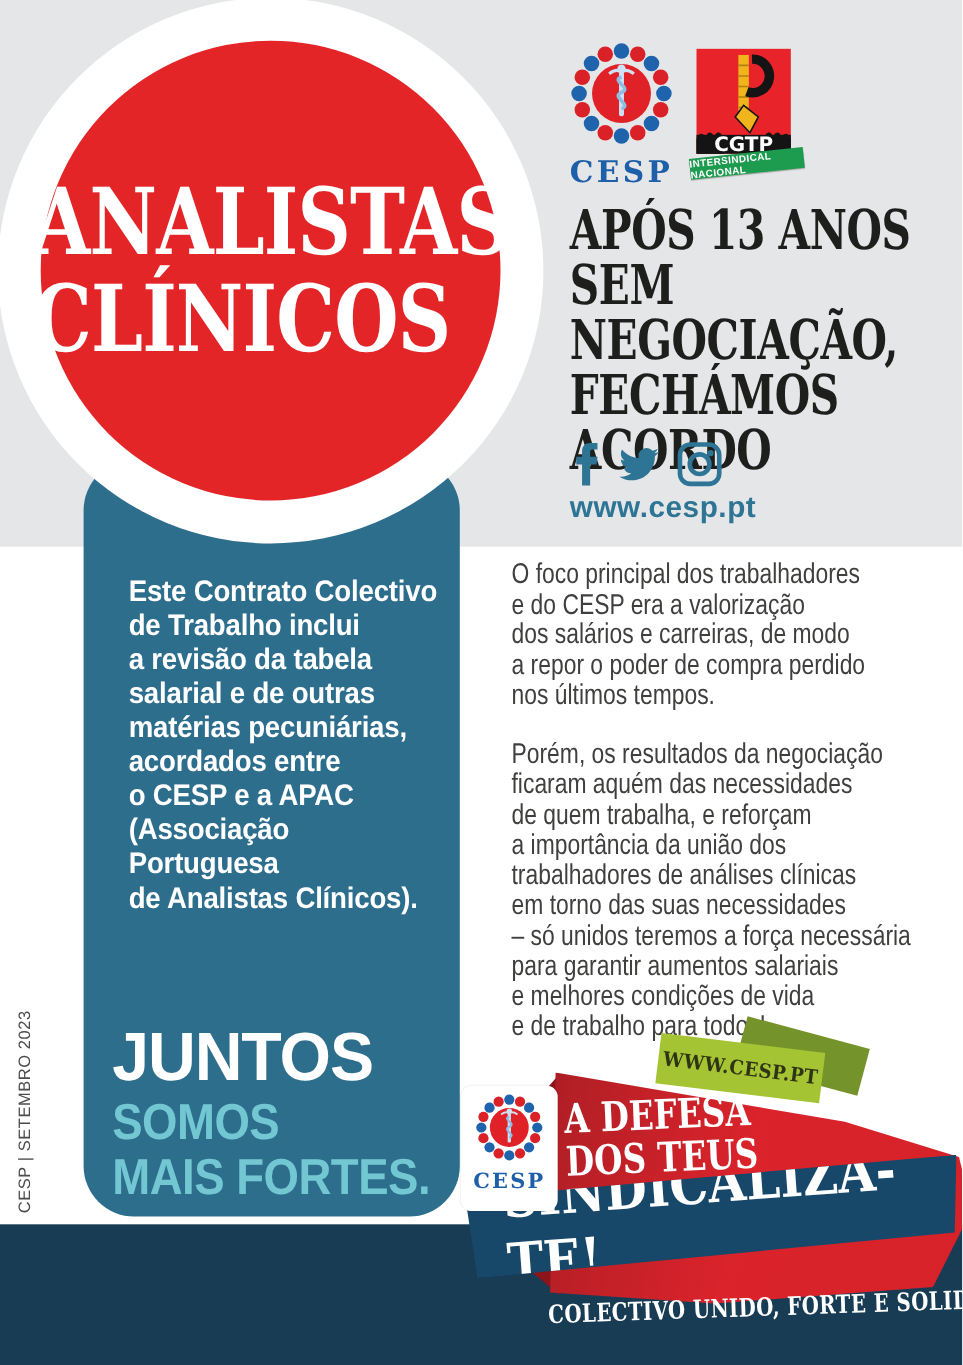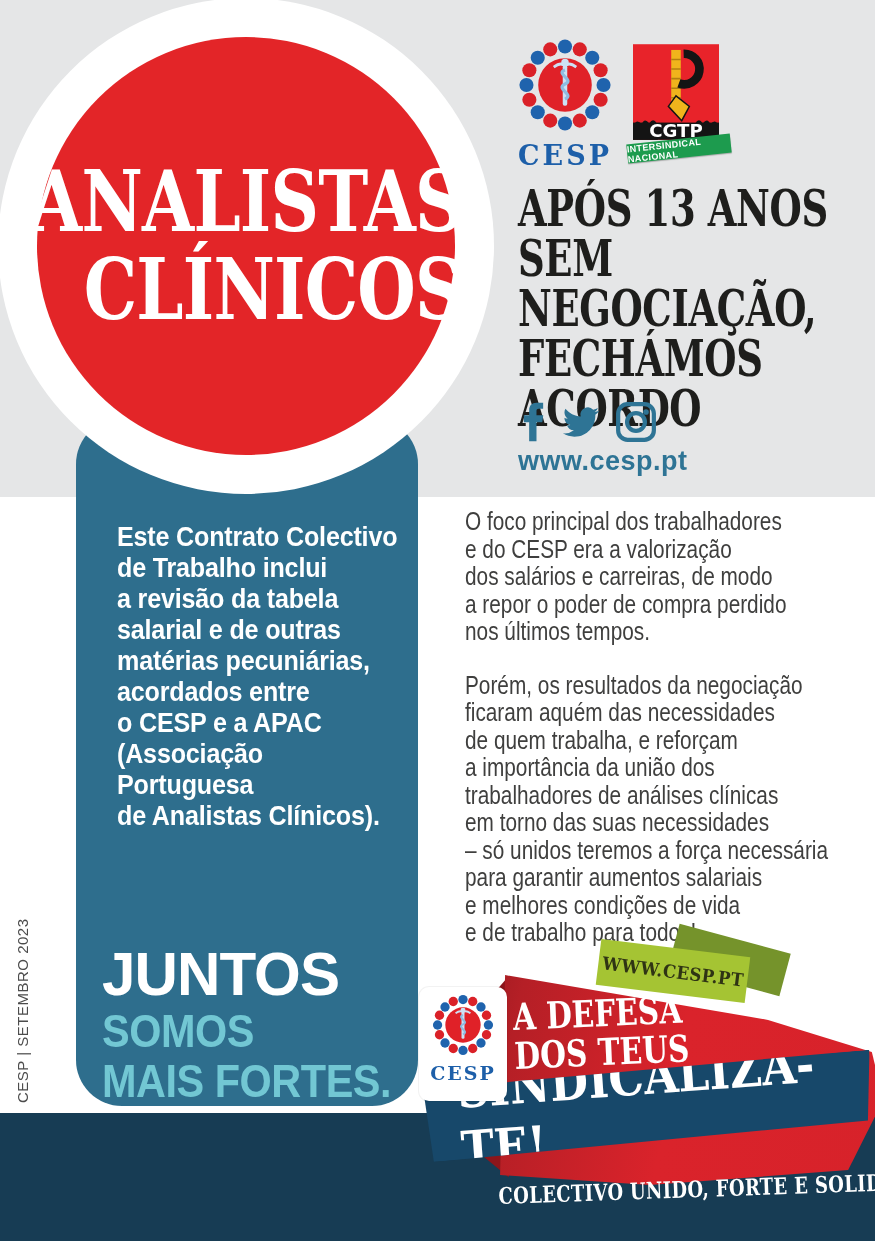--- a/index.html
+++ b/index.html
@@ -30,29 +30,29 @@
   
   .header-grey{position:absolute;left:0;top:0;width:875px;height:497px;background:var(--header-bg);z-index:1;}
 
   
   .teal-panel{position:absolute;left:76px;top:418px;width:342px;height:688px;background:var(--panel-teal);border-radius:46px;z-index:2;}
   .panel-paragraph{
     position:absolute;left:117px;top:522px;width:340px;z-index:5;
     color:#fff;font-weight:bold;font-size:27px;line-height:31px;letter-spacing:-0.2px;
     transform:scaleX(.93);transform-origin:left top;
   }
-  .slogan{position:absolute;left:102px;top:930px;z-index:5;margin-top:12px;}
+  .slogan{position:absolute;left:102px;top:930px;z-index:5;}
   .slogan-1{color:#fff;font-weight:800;font-size:62px;line-height:64px;letter-spacing:-1px;transform:scaleX(.97);transform-origin:left top;}
   .slogan-2,.slogan-3{color:var(--slogan-teal);font-weight:800;font-size:46px;line-height:50px;letter-spacing:-0.5px;transform:scaleX(.9);transform-origin:left top;}
 
   
   .badge-ring{position:absolute;left:-2px;top:-2px;width:496px;height:496px;border-radius:50%;background:#fff;z-index:3;}
   .badge-circle{
     position:absolute;left:37px;top:37px;width:418px;height:418px;border-radius:50%;
-    background:var(--accent-red);z-index:4;display:flex;align-items:center;justify-content:center;text-align:right;
+    background:var(--accent-red);z-index:4;display:flex;align-items:center;justify-content:center;text-align:left;
   }
   .badge-title{color:#fff;font-size:84px;line-height:88px;letter-spacing:-1px;transform:scaleX(.8);}
 
   
   .cesp-logo-top{position:absolute;left:518px;top:38px;width:94px;z-index:5;text-align:center;}
   .cesp-logo-top .lbl{margin-top:4px;font-family:"DejaVu Serif",serif;font-weight:bold;font-size:27px;color:#1d5fa9;letter-spacing:3px;}
   .cgtp-logo{position:absolute;left:633px;top:44px;width:106px;z-index:5;}
   .cgtp-strip{
     position:absolute;left:627px;top:139px;width:104px;height:19px;background:#1d9b4e;z-index:6;
     transform:rotate(-6deg);display:flex;align-items:center;justify-content:center;

